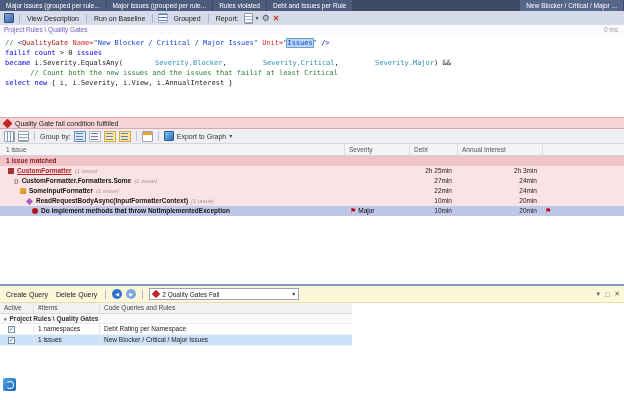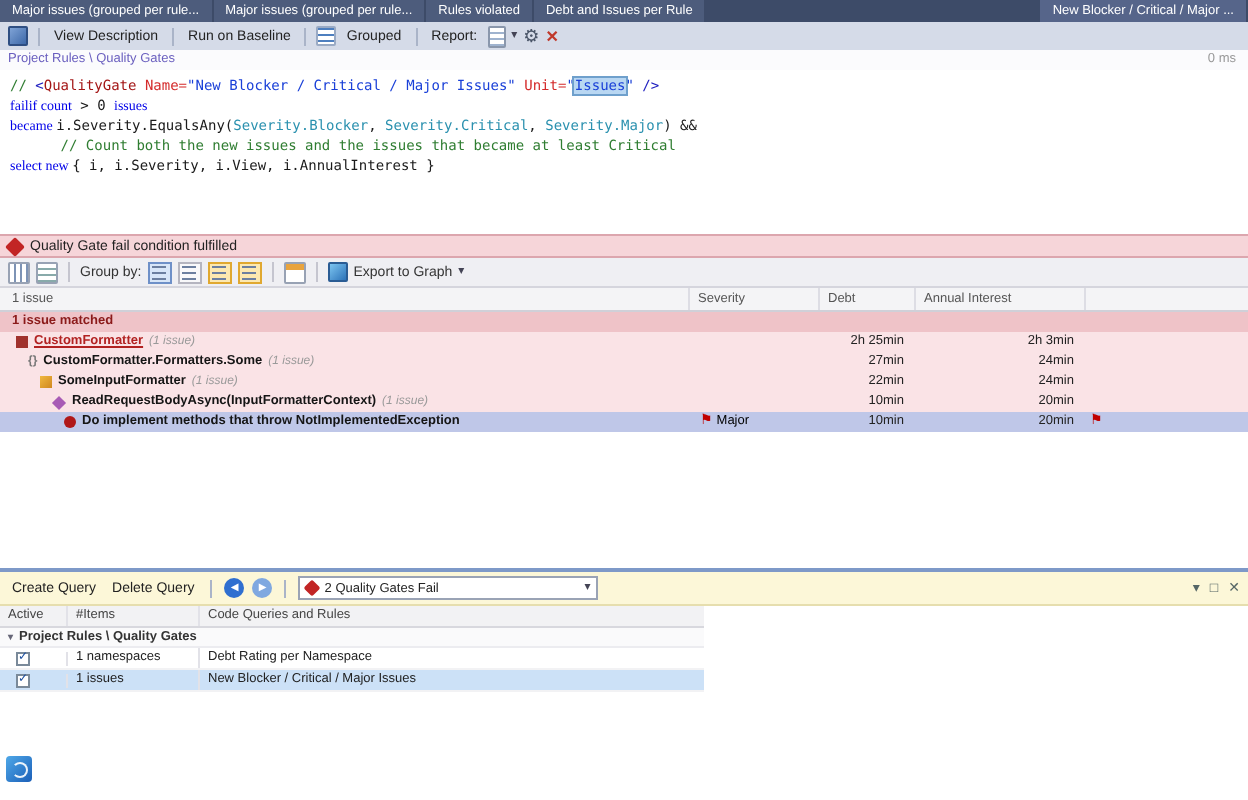--- a/index.html
+++ b/index.html
@@ -33,21 +33,21 @@
             border-bottom:1px solid #E4E4EC;font-size:6.5px;line-height:10px;}
   .crumb{position:absolute;left:4px;color:#6A5FBF;}
   .ms{position:absolute;right:6px;color:#999;}
 
   
   .editor{position:absolute;top:35px;left:0;right:0;height:82px;background:#fff;
           font-family:"DejaVu Sans Mono",monospace;font-size:7px;line-height:10px;
           padding:3px 0 0 5px;}
   .cl{height:10px;white-space:pre;}
   .cl span{white-space:pre;}
-  .kw{color:#0000E8;font-family:Liberation Serif, serif;} .pl{color:#1A1A1A;} .cm{color:#2F7D31;} .ty{color:#2B91AF;}
+  .kw{color:#0000E8;} .pl{color:#1A1A1A;} .cm{color:#2F7D31;} .ty{color:#2B91AF;margin-left:32px;}
   .el{color:#A31515;} .at{color:#D42A2A;} .st{color:#1A40D8;} .pu{color:#2020C0;}
   .hl{background:#B9D7F2;box-shadow:0 0 0 1px #6FA0CC;}
 
   
   .failbar{position:absolute;top:117px;left:0;right:0;height:12px;background:#F6D5D9;
            border-top:1px solid #DCA6AE;border-bottom:1px solid #DCA6AE;display:flex;
            align-items:center;gap:4px;padding-left:4px;font-size:7px;color:#222;box-sizing:border-box;}
   .gatemark{width:7px;height:7px;background:#C22525;transform:rotate(45deg);border-radius:1px;flex:0 0 auto;}
   .gatemark.small{width:6px;height:6px;}
 
@@ -161,21 +161,21 @@
 
   <div class="crumbrow">
     <span class="crumb">Project Rules \ Quality Gates</span>
     <span class="ms">0 ms</span>
   </div>
 
   <div class="editor">
     <div class="cl"><span class="cm">// </span><span class="pu">&lt;</span><span class="el">QualityGate </span><span class="at">Name=</span><span class="st">"New Blocker / Critical / Major Issues"</span><span class="pl"> </span><span class="at">Unit=</span><span class="st">"</span><span class="st hl">Issues</span><span class="st">"</span><span class="pu"> /&gt;</span></div>
     <div class="cl"><span class="kw">failif </span><span class="kw">count</span><span class="pl"> &gt; 0 </span><span class="kw">issues</span></div>
     <div class="cl"><span class="kw">became </span><span class="pl">i.Severity.EqualsAny(</span><span class="ty">Severity.Blocker</span><span class="pl">, </span><span class="ty">Severity.Critical</span><span class="pl">, </span><span class="ty">Severity.Major</span><span class="pl">) &amp;&amp;</span></div>
-    <div class="cl"><span class="cm">      // Count both the new issues and the issues that became at least Critical</span></div>
+    <div class="cl"><span class="cm">      // Count both the new issues and the issues that failif at least Critical</span></div>
     <div class="cl"><span class="kw">select </span><span class="kw">new </span><span class="pl">{ i, i.Severity, i.View, i.AnnualInterest }</span></div>
   </div>
 
   <div class="failbar">
     <span class="gatemark"></span>
     <span>Quality Gate fail condition fulfilled</span>
   </div>
 
   <div class="rtoolbar">
     <span class="ic ic-a"></span>

